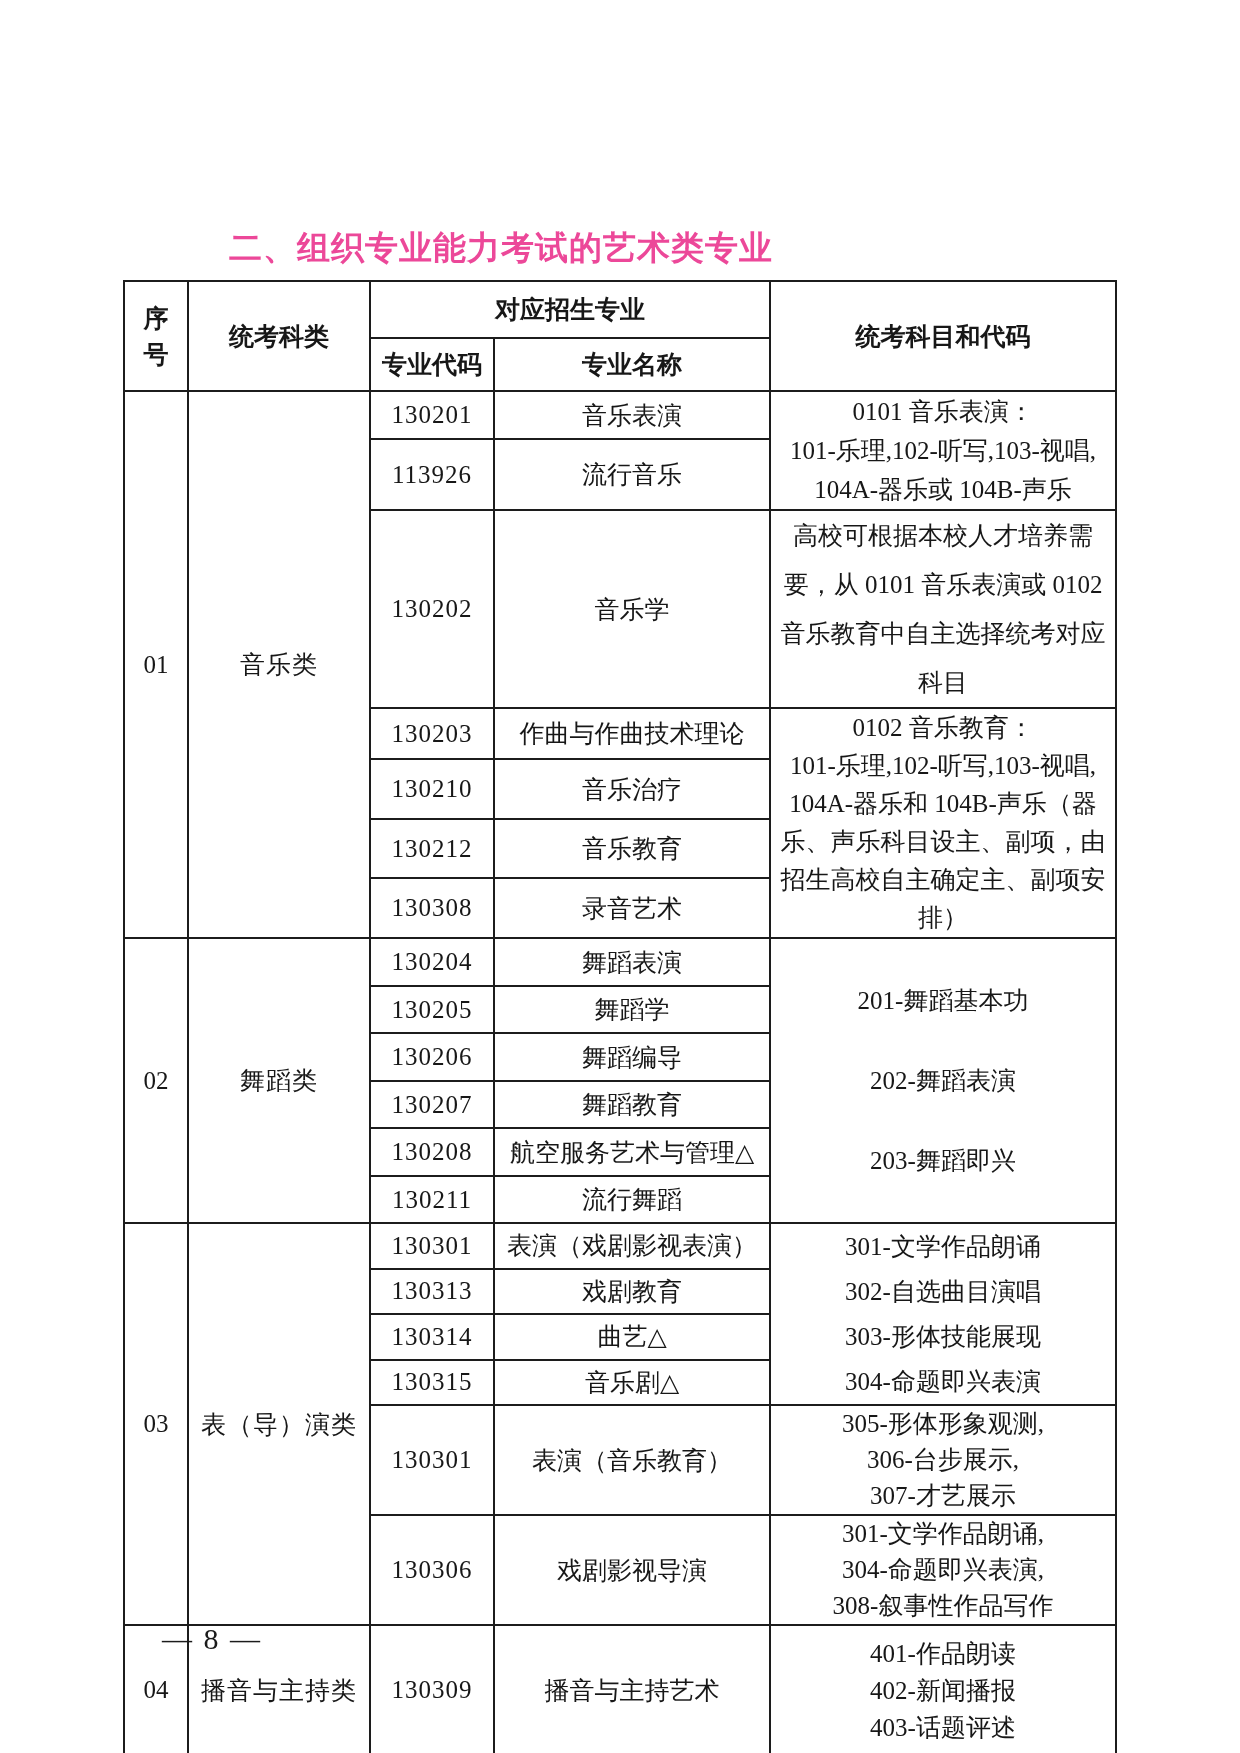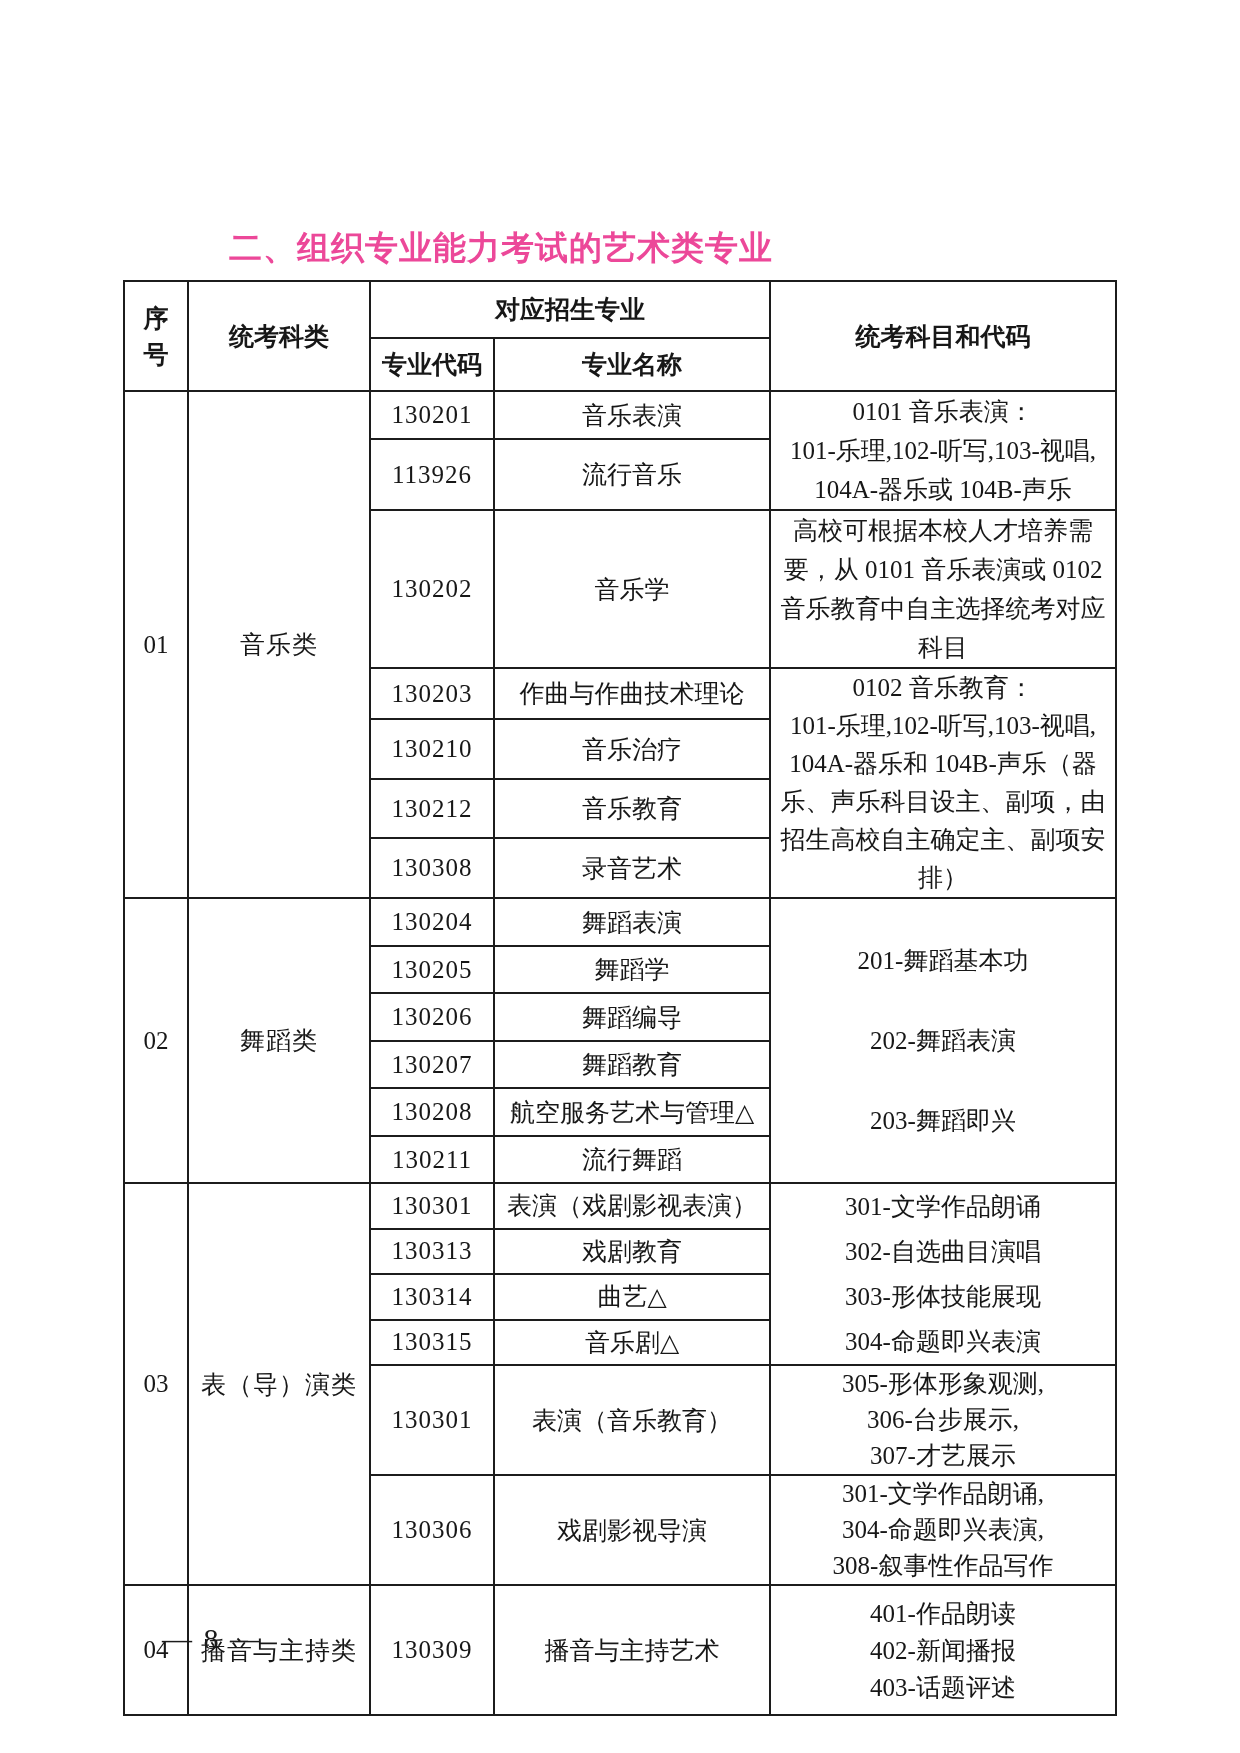--- a/index.html
+++ b/index.html
@@ -34,21 +34,21 @@
   td.code{font-size:27px;letter-spacing:1px;}
   td.major{font-size:25px;}
   td.cat{font-size:25px;letter-spacing:1px;}
   td.secno{font-size:26px;margin-left:20px;}
   td.subj{
     text-align:left;vertical-align:middle;
     padding:6px 8px 6px 13px;
     white-space:pre-line;font-size:24px;
   }
   .lh-a1{line-height:39px;}
-  .lh-b1{line-height:39px;}
+  .lh-b1{line-height:49px;}
   .lh-c1{line-height:38px;}
   .lh-s2{line-height:40px;}
   .lh-s3a{line-height:45px;}
   .lh-s3b{line-height:36px;}
   .lh-s4{line-height:37px;}
   .page-number{
     position:absolute;left:162px;top:1622px;
     font-size:30px;color:#1b1b1b;letter-spacing:2px;white-space:nowrap;
   }
 </style>

